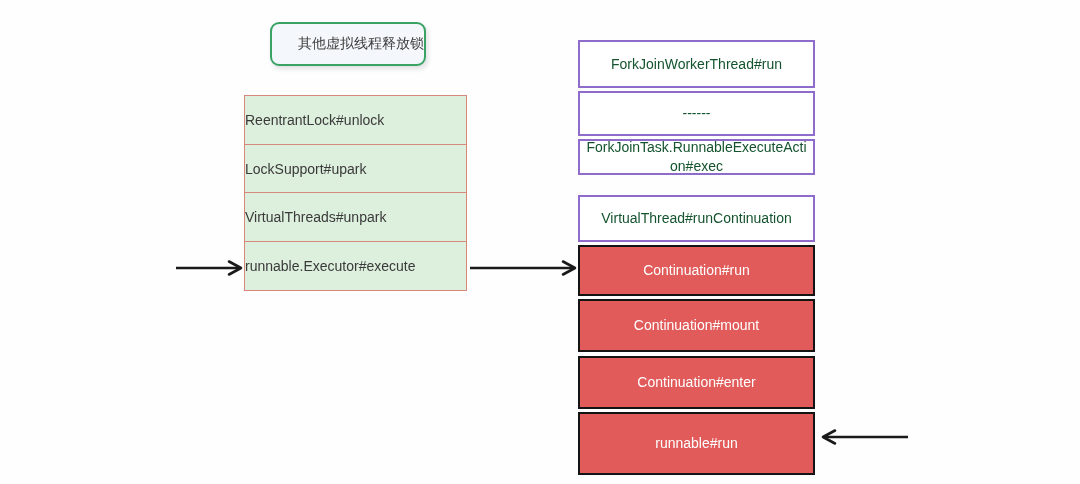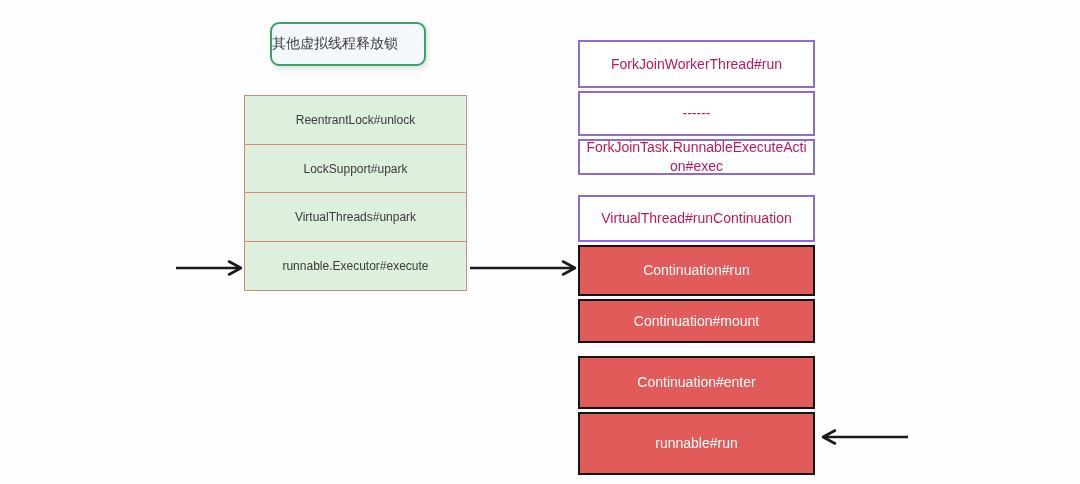--- a/index.html
+++ b/index.html
@@ -4,54 +4,54 @@
 <style>
   html,body{margin:0;padding:0;background:#ffffff;}
   .canvas{
     position:relative;width:1080px;height:484px;background:#fefefe;overflow:hidden;
     font-family:"Liberation Sans","DejaVu Sans",sans-serif;color:#3a3a3a;
   }
   
   .note{
     position:absolute;box-sizing:border-box;
     border:2px solid #3ba266;border-radius:9px;background:#f4f7fb;
-    display:flex;align-items:center;justify-content:flex-start;
+    display:flex;align-items:center;justify-content:flex-end;
     font-size:14px;color:#3d3d3d;box-shadow:2px 3px 5px rgba(0,0,0,0.12);
     white-space:pre;
   }
   .note-top{left:270px;top:22px;width:156px;height:44px;}
   .note-left{left:22px;top:247px;width:152px;height:42px;}
   .note-right{left:910px;top:412px;width:150px;height:50px;}
 
   
   .green-stack{position:absolute;left:244px;top:95px;width:223px;}
   .green-cell{
     box-sizing:border-box;height:50px;margin-top:-1.5px;
     border:1.5px solid #d8877d;background:#ddefdd;
-    display:flex;align-items:center;justify-content:center;
-    font-size:12px;color:#3a3a3a;
+    display:flex;align-items:center;
+    font-size:14px;color:#3a3a3a;
   }
   .green-cell:first-child{margin-top:0;}
 
   
   .right-stack{position:absolute;left:578px;top:40px;width:237px;}
   .cell{
     position:absolute;left:0;width:237px;box-sizing:border-box;
     display:flex;align-items:center;justify-content:center;text-align:center;
     font-size:14px;line-height:1.35;padding:2px 6px;
     overflow-wrap:anywhere;
   }
-  .purple{border:2px solid #8f6bcc;background:#ffffff;color:#be185d;}
+  .purple{border:2px solid #8f6bcc;background:#ffffff;color:#14532d;}
   .red{border:2.5px solid #141414;background:#e05b59;color:#ffffff;}
   .p1{top:0;height:48px;}
   .p2{top:51px;height:45px;}
   .p3{top:99px;height:36px;}
   .p4{top:155px;height:47px;}
   .r1{top:205px;height:51px;}
-  .r2{top:259px;height:44px;}
+  .r2{top:259px;height:53px;}
   .r3{top:316px;height:53px;}
   .r4{top:372px;height:63px;}
 
   .arrow{position:absolute;pointer-events:none;}
 </style>
 </head>
 <body>
 
 <div class="canvas">
 

